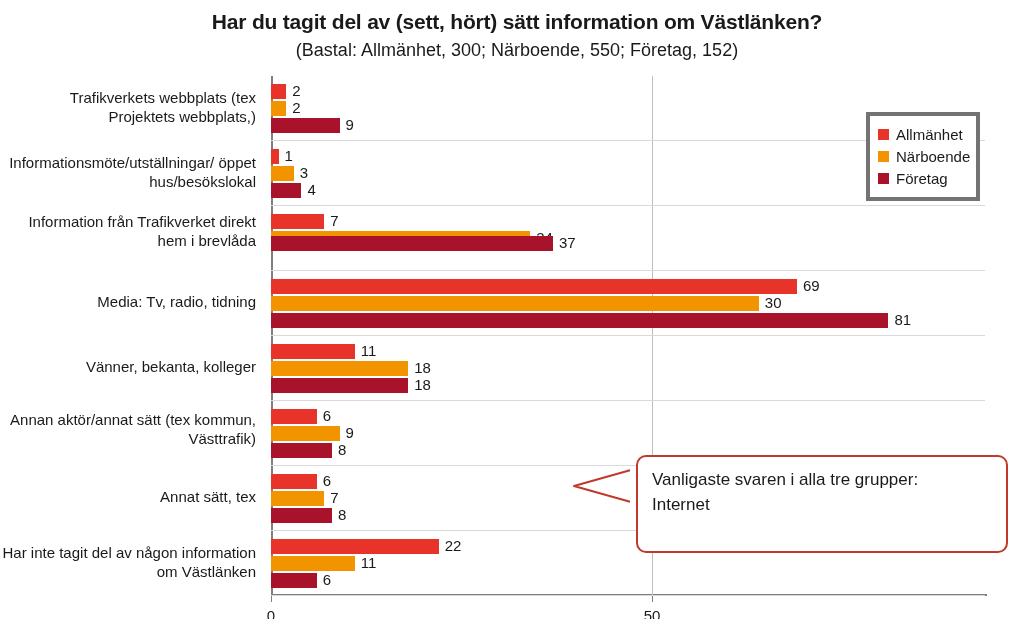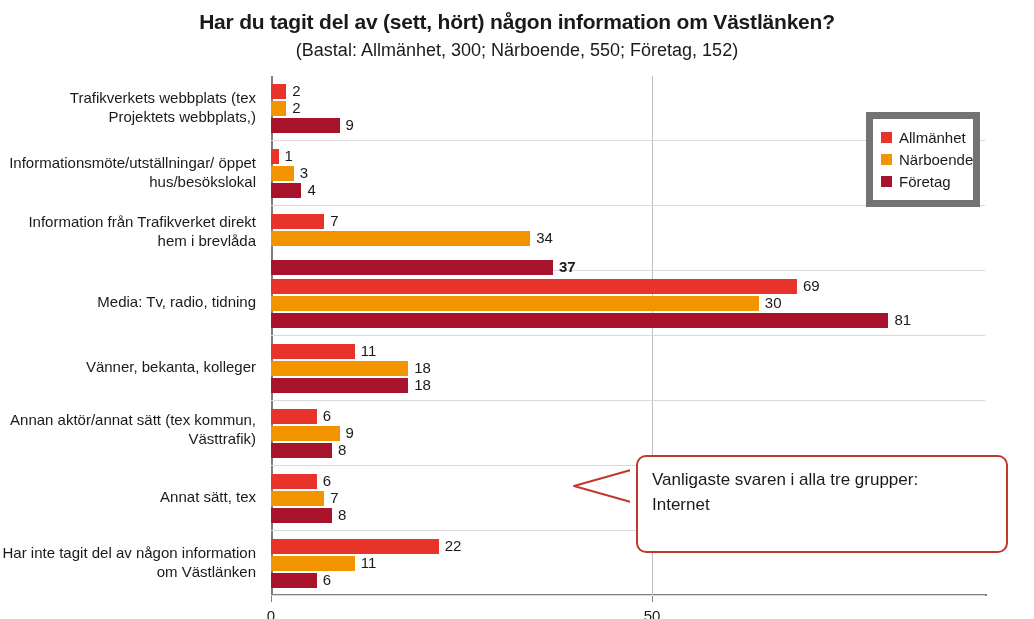--- a/index.html
+++ b/index.html
@@ -115,21 +115,21 @@
     font-size: 15px;
     line-height: 19px;
   }
 
   
   #legend {
     position: absolute;
     left: 866px;
     top: 112px;
     width: 114px;
-    border: 7px solid #737373;
+    border: 4px solid #737373;
     background: #ffffff;
     padding: 7px 8px 8px 8px;
   }
   .legend-item {
     display: flex;
     align-items: center;
     height: 22px;
   }
   .legend-swatch {
     width: 11px; height: 11px;
@@ -165,21 +165,21 @@
     left: 570px;
     top: 462px;
     width: 70px;
     height: 48px;
   }
 </style>
 </head>
 <body>
 
 <div id="title-block">
-  <div id="chart-title">Har du tagit del av (sett, hört) någon information om Västlänken?</div>
+  <div id="chart-title">Har du tagit del av (sett, hört) sätt information om Västlänken?</div>
   <div id="chart-subtitle">(Bastal: Allmänhet, 300; Närboende, 550; Företag, 152)</div>
 </div>
 
 <div id="cat-labels">
     <div class="cat-label-box" style="top: 11.5px;">Trafikverkets webbplats (tex
 Projektets webbplats,)</div>
     <div class="cat-label-box" style="top: 76.5px;">Informationsmöte/utställningar/
 öppet hus/besökslokal</div>
     <div class="cat-label-box" style="top: 136px;">Information från Trafikverket
 direkt hem i brevlåda</div>
@@ -231,21 +231,21 @@
       </div>
       <div class="group-sep" style="top: 194px; left: 0px;"></div>
       <div class="bar-row" style="top: 138px; width: 716px;">
         <div class="bar" style="width: 53.3556px; background: rgb(232, 51, 42);"></div>
         <div class="bar-value" style="left: 59.3556px;">7</div>
       </div>
       <div class="bar-row" style="top: 155px; width: 716px;">
         <div class="bar" style="width: 259.156px; background: rgb(242, 148, 0);"></div>
         <div class="bar-value" style="left: 265.156px;">34</div>
       </div>
-      <div class="bar-row" style="top: 184px; width: 716px; font-weight: bold;">
+      <div class="bar-row" style="top: 160px; width: 716px;">
         <div class="bar" style="width: 282.022px; background: rgb(168, 18, 42);"></div>
         <div class="bar-value" style="left: 288.022px;">37</div>
       </div>
       <div class="group-sep" style="top: 259px; left: 0px;"></div>
       <div class="bar-row" style="top: 203px; width: 716px;">
         <div class="bar" style="width: 525.933px; background: rgb(232, 51, 42);"></div>
         <div class="bar-value" style="left: 531.933px;">69</div>
       </div>
       <div class="bar-row" style="top: 220px; width: 716px;">
         <div class="bar" style="width: 487.822px; background: rgb(242, 148, 0);"></div>

